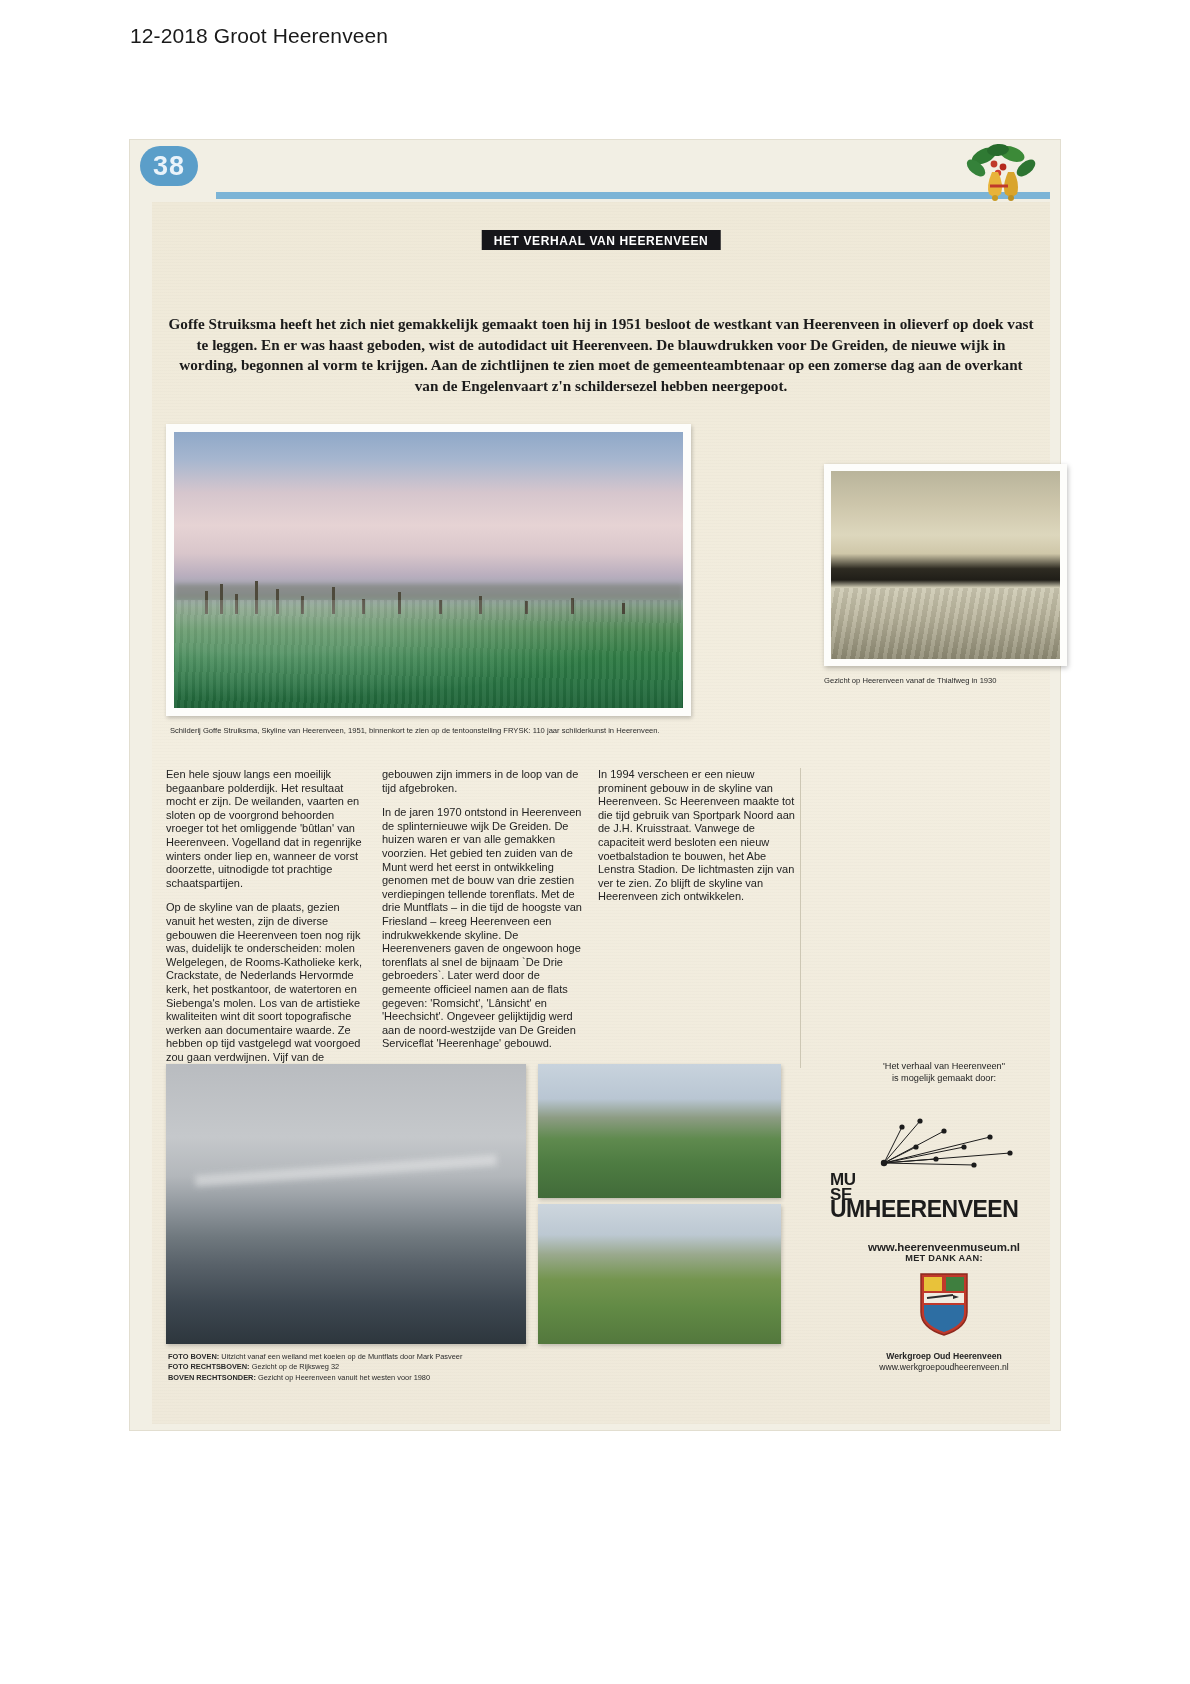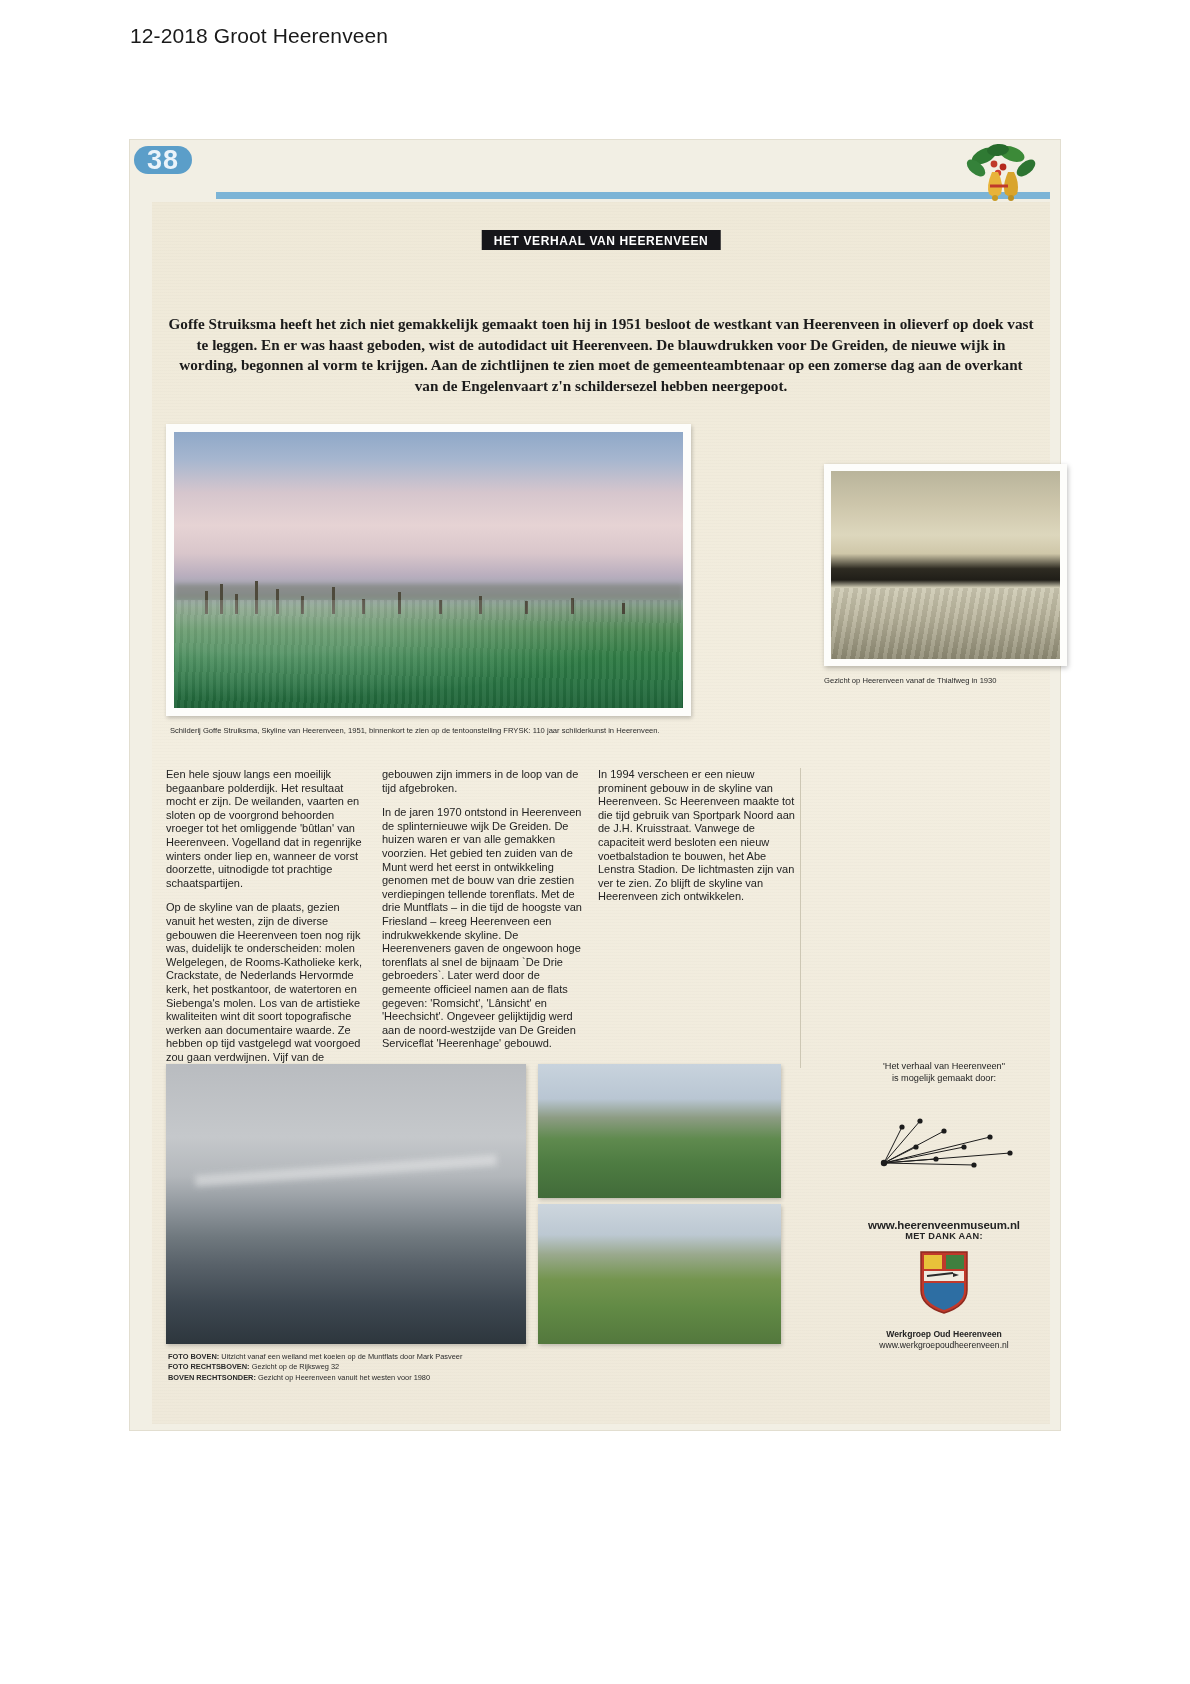--- a/index.html
+++ b/index.html
@@ -24,22 +24,22 @@
     width:930px;height:1290px;
     background:#f2efe4;
     box-shadow:0 0 0 1px #e2ded0;
   }
 
   
   .masthead{
     position:absolute;left:0;top:0;width:100%;height:62px;
   }
   .page-num{
-    position:absolute;left:4px;top:6px;
-    width:58px;height:28px;border-radius:20px;
+    position:absolute;left:10px;top:6px;
+    width:58px;height:40px;border-radius:20px;
     background:#5b9ec9;color:#eaf3fa;
     font-weight:bold;font-size:27px;
     display:flex;align-items:center;justify-content:center;
     letter-spacing:1px;
   }
   .mast-title{
     position:absolute;left:86px;top:8px;
     font-size:31px;line-height:38px;color:#1d1d1d;
     white-space:nowrap;
   }
@@ -209,21 +209,21 @@
     margin-top:22px;position:relative;height:112px;
   }
   .sp-net{position:absolute;left:0;right:0;top:0;height:66px;}
   .sp-word{
     position:absolute;left:6px;bottom:0;text-align:left;
     font-family:"Liberation Sans",sans-serif;font-weight:bold;
     line-height:15px;font-size:17px;letter-spacing:-.4px;color:#1c1c1c;
   }
   .sp-word .big{font-size:23px;letter-spacing:-.5px;}
   .sp-url{
-    margin-top:0;font-size:11.5px;font-weight:bold;letter-spacing:-.1px;
+    margin-top:22px;font-size:11.5px;font-weight:bold;letter-spacing:-.1px;
   }
   .sp-thanks{
     font-size:9.2px;font-weight:bold;letter-spacing:.3px;
   }
   .crest{
     margin:8px auto 0;width:54px;height:66px;position:relative;
   }
   .sp-foot{
     margin-top:10px;font-size:8.6px;line-height:11.6px;font-weight:bold;
   }
@@ -349,20 +349,25 @@
             <circle cx="120" cy="24" r="2.6"></circle>
               <circle cx="140" cy="40" r="2.6"></circle>
             <circle cx="166" cy="30" r="2.6"></circle>
               <circle cx="186" cy="46" r="2.6"></circle>
             <circle cx="112" cy="52" r="2.6"></circle>
               <circle cx="150" cy="58" r="2.6"></circle>
             <circle cx="92" cy="40" r="2.6"></circle>
               <circle cx="60" cy="56" r="3.2"></circle>
           </g>
         </svg>
+        <div class="sp-word">
+          <div>MU</div>
+          <div>SE</div>
+          <div><span class="big">UM</span><span class="big">HEERENVEEN</span></div>
+        </div>
       </div>
 
       <div class="sp-url">www.heerenveenmuseum.nl</div>
       <div class="sp-thanks">MET DANK AAN:</div>
 
       <svg class="crest" viewBox="0 0 54 66">
         <path d="M4 3 h46 v38 q0 16 -23 23 q-23 -7 -23 -23 z" fill="#c0392b" stroke="#8d2a1f" stroke-width="1.5"></path>
         <path d="M7 6 h18 v14 h-18 z" fill="#e8c23a"></path>
         <path d="M29 6 h18 v14 h-18 z" fill="#3f7f3f"></path>
         <path d="M7 22 h40 v10 h-40 z" fill="#f0ece0"></path>

